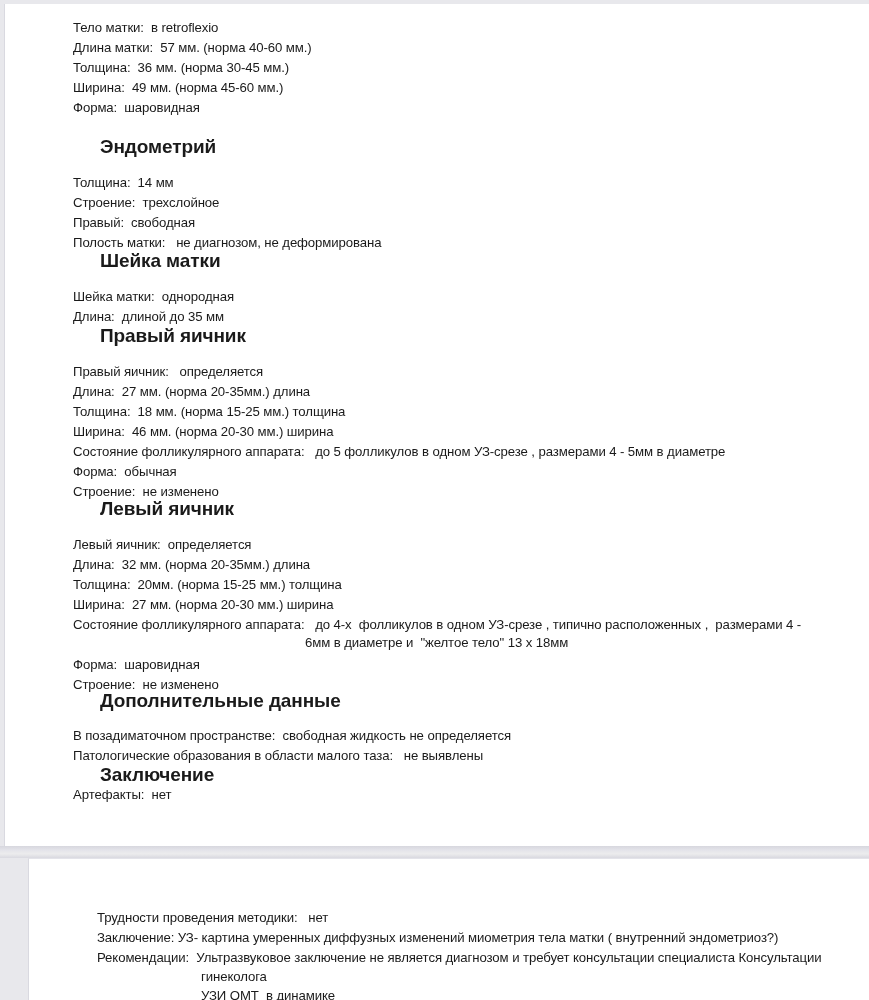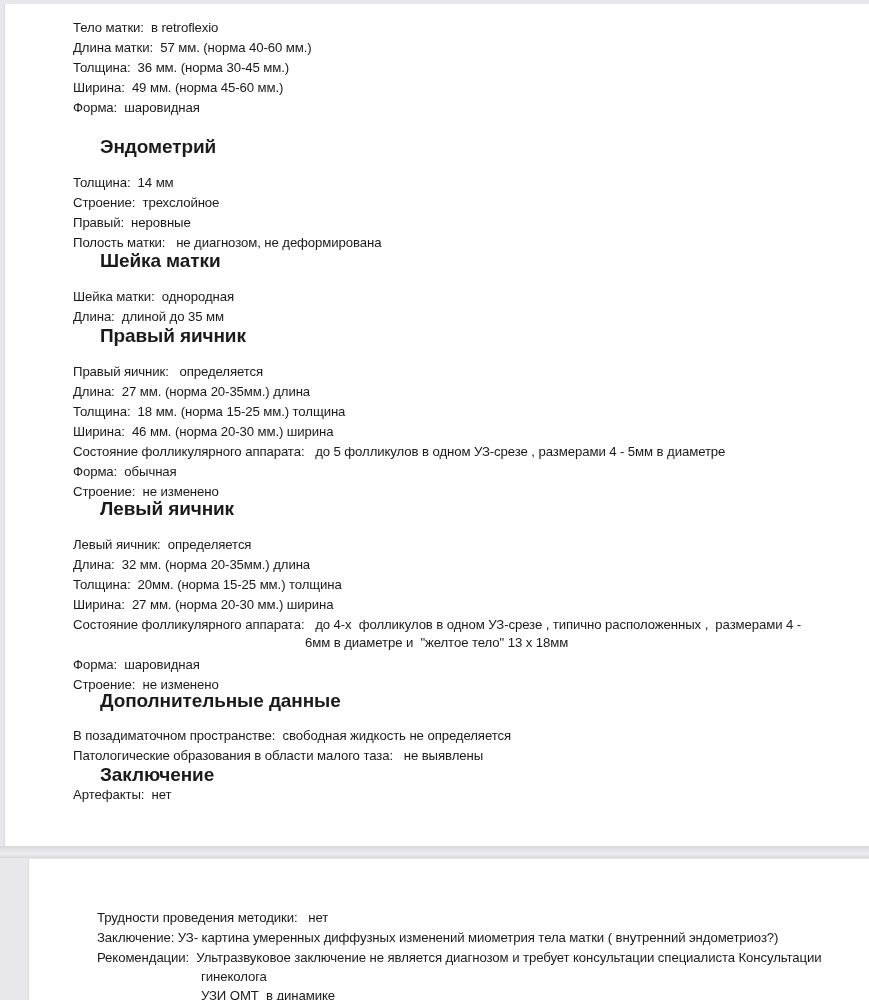--- a/index.html
+++ b/index.html
@@ -90,21 +90,21 @@
 
     <div class="row" style="top:16px"><span>Тело матки:</span><span>  </span><span>в retroflexio</span></div>
     <div class="row" style="top:36px"><span>Длина матки:</span><span>  </span><span>57 мм. (норма 40-60 мм.)</span></div>
     <div class="row" style="top:56px"><span>Толщина:</span><span>  </span><span>36 мм. (норма 30-45 мм.)</span></div>
     <div class="row" style="top:76px"><span>Ширина:</span><span>  </span><span>49 мм. (норма 45-60 мм.)</span></div>
     <div class="row" style="top:96px"><span>Форма:</span><span>  </span><span>шаровидная</span></div>
 
     <div class="section-head" style="top:135px">Эндометрий</div>
     <div class="row" style="top:171px"><span>Толщина:</span><span>  </span><span>14 мм</span></div>
     <div class="row" style="top:191px"><span>Строение:</span><span>  </span><span>трехслойное</span></div>
-    <div class="row" style="top:211px"><span>Правый:</span><span>  </span><span>неровные</span></div>
+    <div class="row" style="top:211px"><span>Правый:</span><span>  </span><span>свободная</span></div>
     <div class="row" style="top:231px"><span>Полость матки:</span><span>   </span><span>не диагнозом, не деформирована</span></div>
 
     <div class="section-head" style="top:249px">Шейка матки</div>
     <div class="row" style="top:285px"><span>Шейка матки:</span><span>  </span><span>однородная</span></div>
     <div class="row" style="top:305px"><span>Длина:</span><span>  </span><span>длиной до 35 мм</span></div>
 
     <div class="section-head" style="top:324px">Правый яичник</div>
     <div class="row" style="top:360px"><span>Правый яичник:</span><span>   </span><span>определяется</span></div>
     <div class="row" style="top:380px"><span>Длина:</span><span>  </span><span>27 мм. (норма 20-35мм.) длина</span></div>
     <div class="row" style="top:400px"><span>Толщина:</span><span>  </span><span>18 мм. (норма 15-25 мм.) толщина</span></div>

